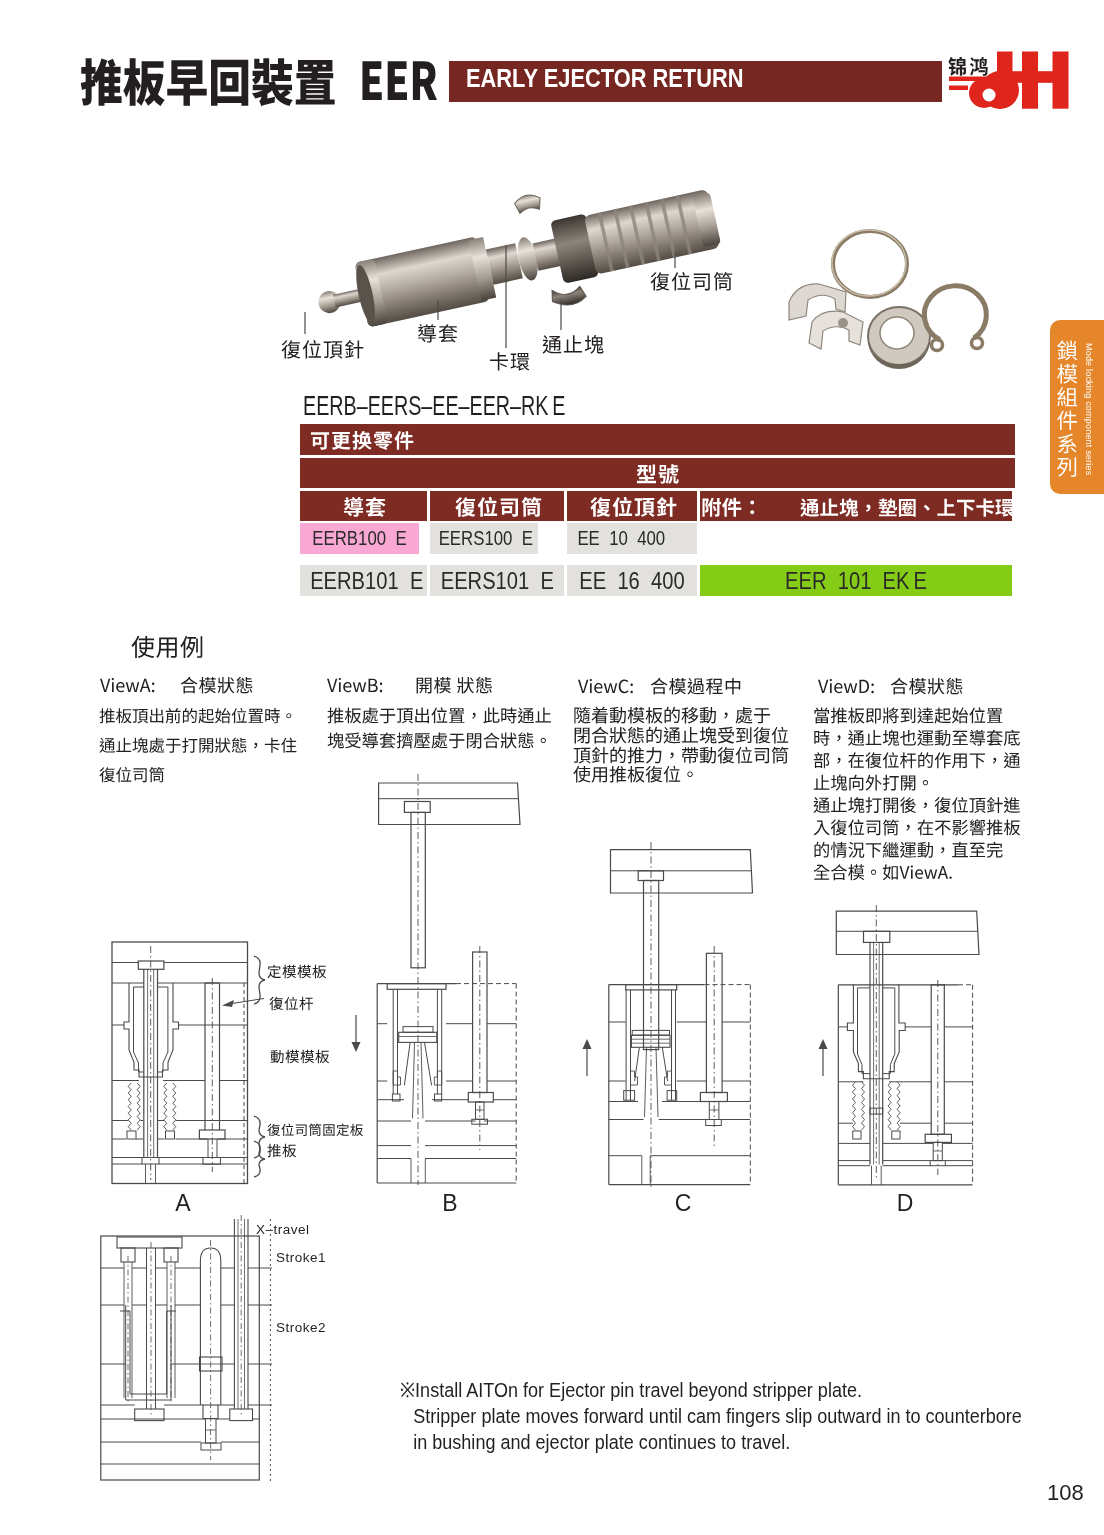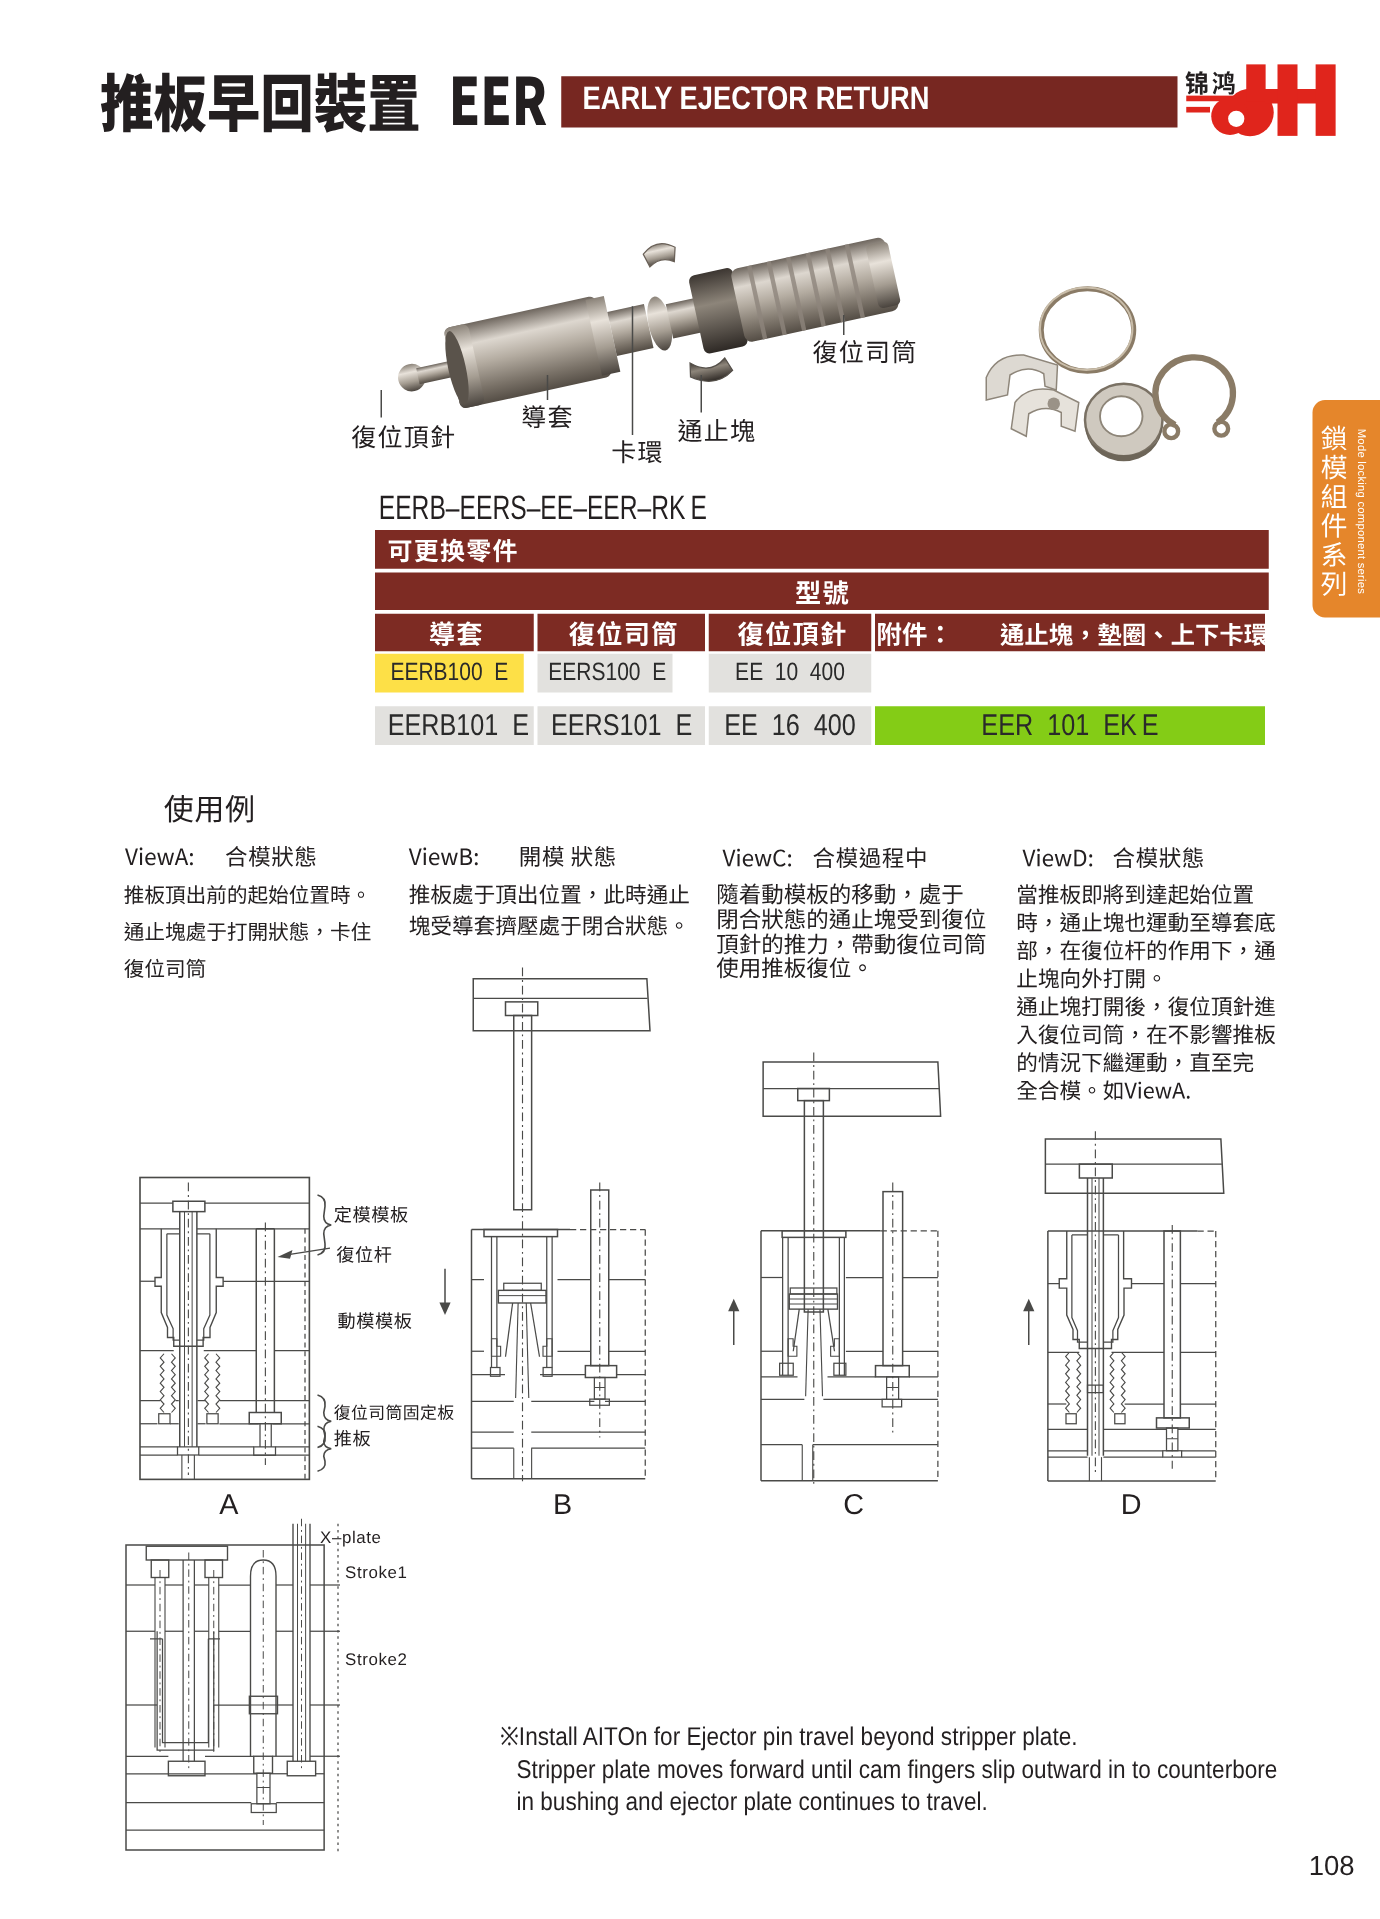--- a/index.html
+++ b/index.html
@@ -17,48 +17,48 @@
 <div style="position:absolute;left:300px;top:458px;width:715px;height:30px;background:#7d2b23"></div>
 
 <div style="position:absolute;left:300px;top:491px;width:715px;height:30px">
       <div style="position:absolute;left:0px;top:0;width:127px;height:30px;background:#7d2b23"></div>
       <div style="position:absolute;left:130px;top:0;width:134px;height:30px;background:#7d2b23"></div>
       <div style="position:absolute;left:267px;top:0;width:130px;height:30px;background:#7d2b23"></div>
       <div style="position:absolute;left:400px;top:0;width:312px;height:30px;background:#7d2b23"></div>
     </div>
 
 <div style="position:absolute;left:300px;top:523px;width:715px;height:31px;font-size:20px;color:#2a2a2a">
-      <div style="position:absolute;left:0px;top:0;width:119px;height:31px;background:#fde047;text-align:center;line-height:31px">
+      <div style="position:absolute;left:0px;top:0;width:119px;height:31px;background:#f9a8d4;text-align:center;line-height:31px">
         <div style="transform:scaleX(0.84)">EERB100&nbsp;&nbsp;E</div>
       </div>
       <div style="position:absolute;left:130px;top:0;width:108px;height:31px;background:#e2e1de;text-align:center;line-height:31px">
         <div style="transform:scaleX(0.84)">EERS100&nbsp;&nbsp;E</div>
       </div>
-      <div style="position:absolute;left:267px;top:0;width:130px;height:31px;background:#e2e1de;text-align:center;line-height:31px">
+      <div style="position:absolute;left:267px;top:0;width:130px;height:31px;background:#e2e1de;text-align:left;line-height:31px">
         <div style="transform:scaleX(0.84)">EE&nbsp;&nbsp;10&nbsp;&nbsp;400</div>
       </div>
     </div>
 
 <div style="position:absolute;left:300px;top:565px;width:715px;height:18px;font-size:24px;color:#2a2a2a">
       <div style="position:absolute;left:0px;top:0;width:127px;height:31px;background:#e2e1de;text-align:center;line-height:31px">
         <div style="transform:scaleX(0.84)">EERB101&nbsp;&nbsp;E</div>
       </div>
       <div style="position:absolute;left:130px;top:0;width:134px;height:31px;background:#e2e1de;text-align:center;line-height:31px">
         <div style="transform:scaleX(0.84)">EERS101&nbsp;&nbsp;E</div>
       </div>
       <div style="position:absolute;left:267px;top:0;width:130px;height:31px;background:#e2e1de;text-align:center;line-height:31px">
         <div style="transform:scaleX(0.84)">EE&nbsp;&nbsp;16&nbsp;&nbsp;400</div>
       </div>
       <div style="position:absolute;left:400px;top:0;width:312px;height:31px;background:#84cc16;text-align:center;line-height:31px">
         <div style="transform:scaleX(0.84)">EER&nbsp;&nbsp;101&nbsp;&nbsp;EK E</div>
       </div>
     </div>
 
 
-<div style="position:absolute;left:256px;top:1222px;font-size:13.5px;letter-spacing:0.5px;color:#231f20">X–plate</div>
+<div style="position:absolute;left:256px;top:1222px;font-size:13.5px;letter-spacing:0.5px;color:#231f20">X–travel</div>
 
 <div style="position:absolute;left:276px;top:1250px;font-size:13.5px;letter-spacing:0.5px;color:#231f20">Stroke1</div>
 
 <div style="position:absolute;left:276px;top:1320px;font-size:13.5px;letter-spacing:0.5px;color:#231f20">Stroke2</div>
 
 <div style="position:absolute;left:400px;top:1377px;font-size:20.5px;color:#231f20;line-height:26px;transform:scaleX(0.88);transform-origin:0 0;white-space:nowrap">
       <div>※Install AITOn for Ejector pin travel beyond stripper plate.</div>
       <div style="margin-left:15px">Stripper plate moves forward until cam fingers slip outward in to counterbore</div>
       <div style="margin-left:15px">in bushing and ejector plate continues to travel.</div>
     </div>

